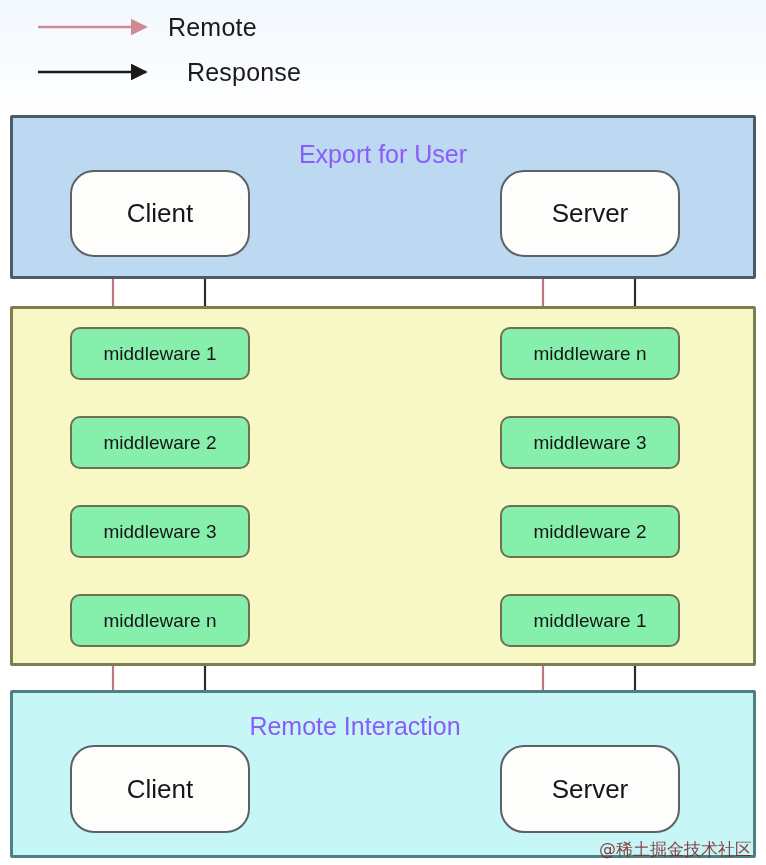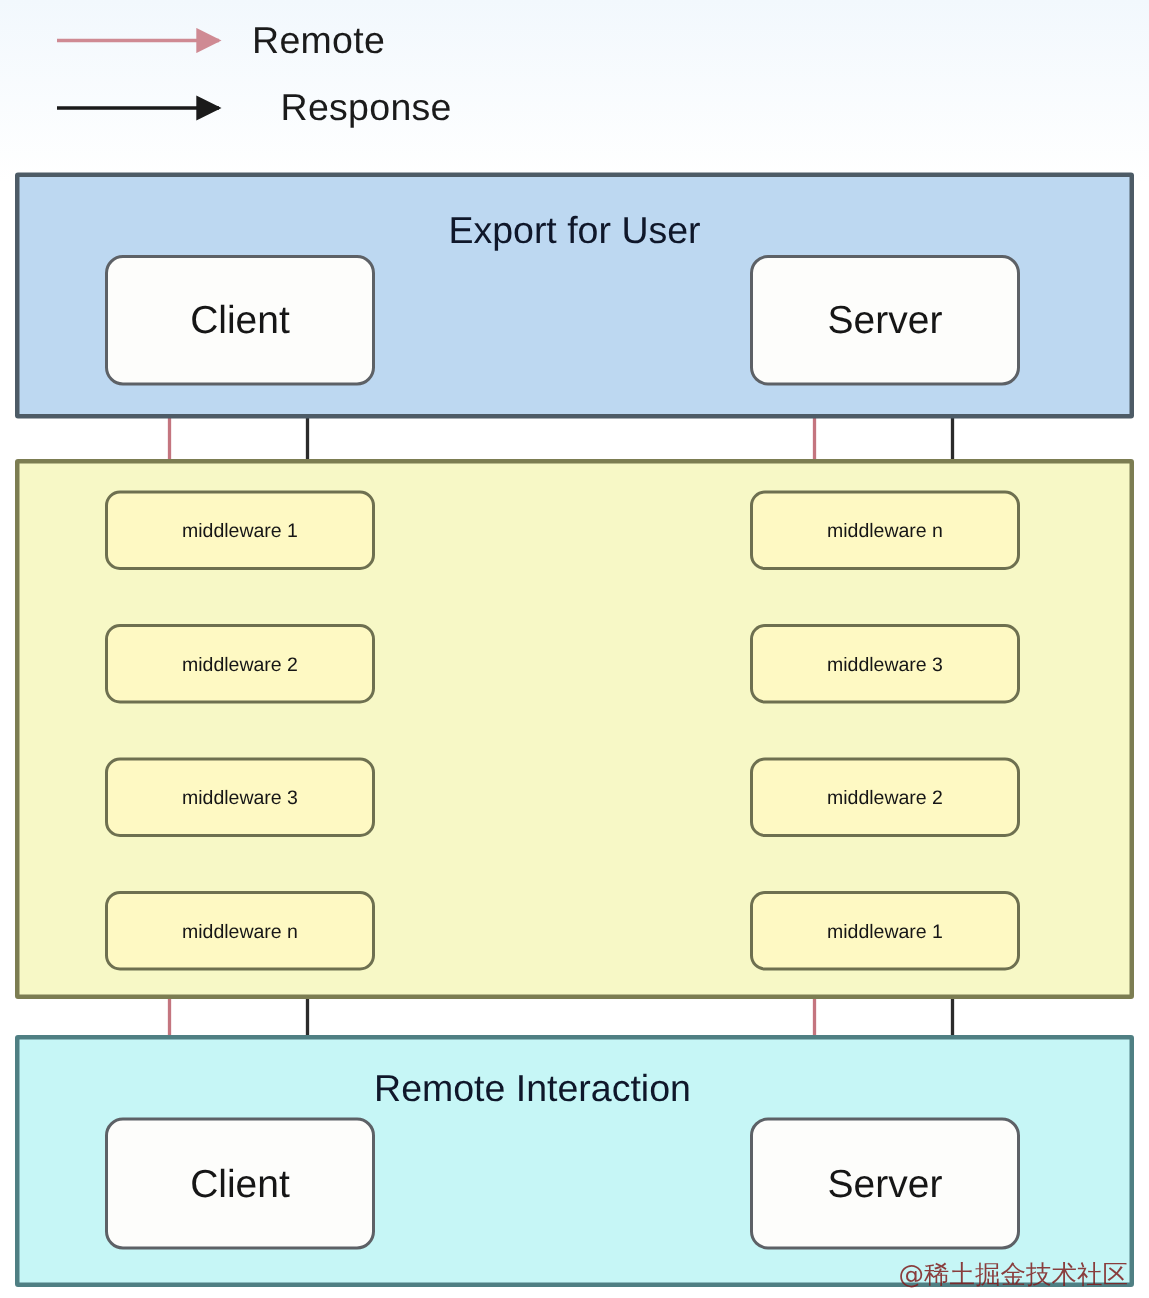--- a/index.html
+++ b/index.html
@@ -47,45 +47,45 @@
     border: 3px solid #7c7d52;
   }
   #band-remote {
     left: 10px; top: 690px; width: 746px; height: 168px;
     background: #c6f6f6;
     border: 3px solid #4f7f83;
   }
   .band-title {
     position: absolute;
     font-size: 25px;
-    color: #0f172a;
+    color: #8b5cf6;
     text-align: center;
     white-space: nowrap;
   }
   #title-export { left: 0px; top: 140px; width: 766px; }
   #title-remote { left: 0px; top: 712px; width: 710px; }
 
   .node {
     position: absolute;
     box-sizing: border-box;
     background: #fdfdfb;
     border: 2px solid #5d6166;
-    border-radius: 12px;
+    border-radius: 24px;
     display: flex;
     align-items: center;
     justify-content: center;
     color: #161616;
     z-index: 5;
   }
   .node.big { font-size: 26px; }
   .node.mw {
-    font-size: 13px;
+    font-size: 19px;
     border: 2px solid #6e7050;
     border-radius: 10px;
-    background: #fef9c3;
+    background: #86efac;
   }
   #node-client-top  { left: 70px;  top: 170px; width: 180px; height: 87px; }
   #node-server-top  { left: 500px; top: 170px; width: 180px; height: 87px; }
   #node-client-bot  { left: 70px;  top: 745px; width: 180px; height: 88px; }
   #node-server-bot  { left: 500px; top: 745px; width: 180px; height: 88px; }
 
   #node-mw-l0 { left: 70px; top: 327px; width: 180px; height: 53px; }
   #node-mw-l1 { left: 70px; top: 416px; width: 180px; height: 53px; }
   #node-mw-l2 { left: 70px; top: 505px; width: 180px; height: 53px; }
   #node-mw-l3 { left: 70px; top: 594px; width: 180px; height: 53px; }

